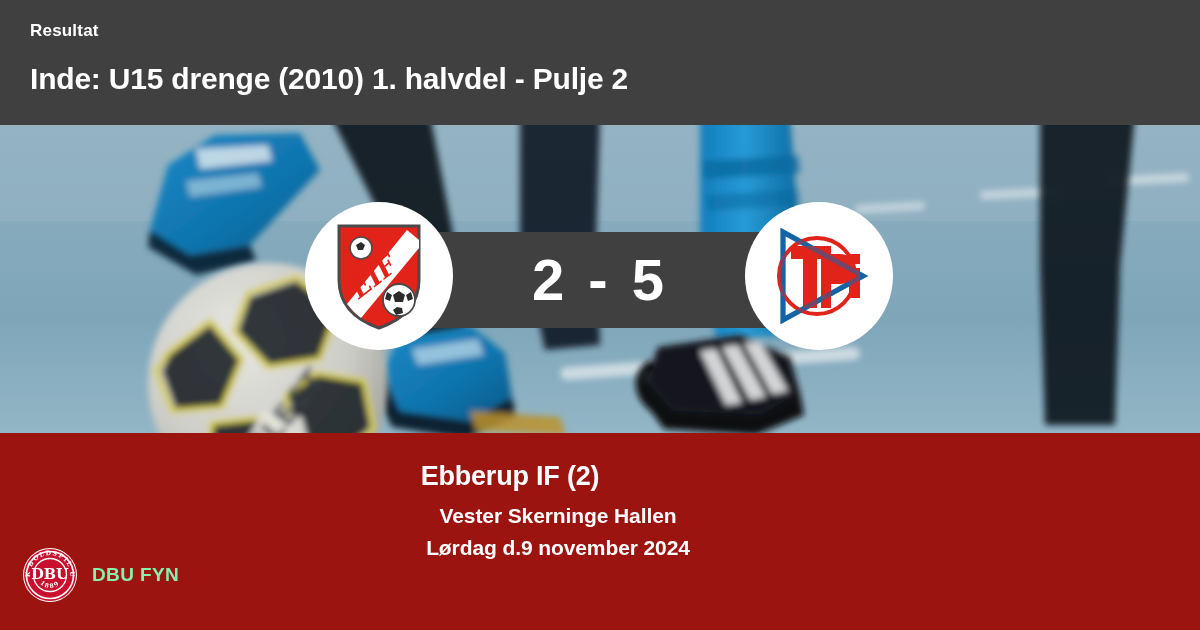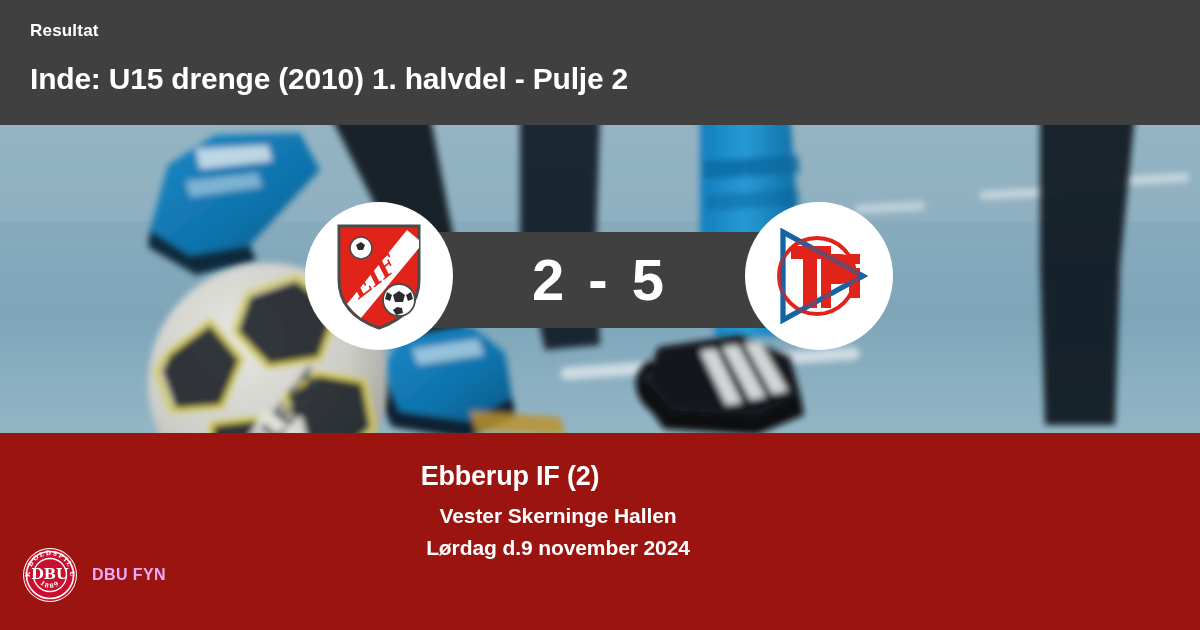--- a/index.html
+++ b/index.html
@@ -74,21 +74,21 @@
     color:#ffffff; font-size:21px; font-weight:bold; line-height:32px;
     letter-spacing:-.1px;
   }
 
   
   #brand {
     position:absolute; left:22px; top:546px; height:58px;
     display:flex; align-items:center; gap:14px; z-index:2;
   }
   #brand-label {
-    color:#f0abfc; font-size:16px; font-weight:bold; letter-spacing:.4px;
+    color:#86efac; font-size:19px; font-weight:bold; letter-spacing:.4px;
   }
   #dbu-seal svg { display:block; }
 </style>
 </head>
 <body>
 
 <div id="card">
 
   <div id="header">
     <div id="kicker">Resultat</div>

